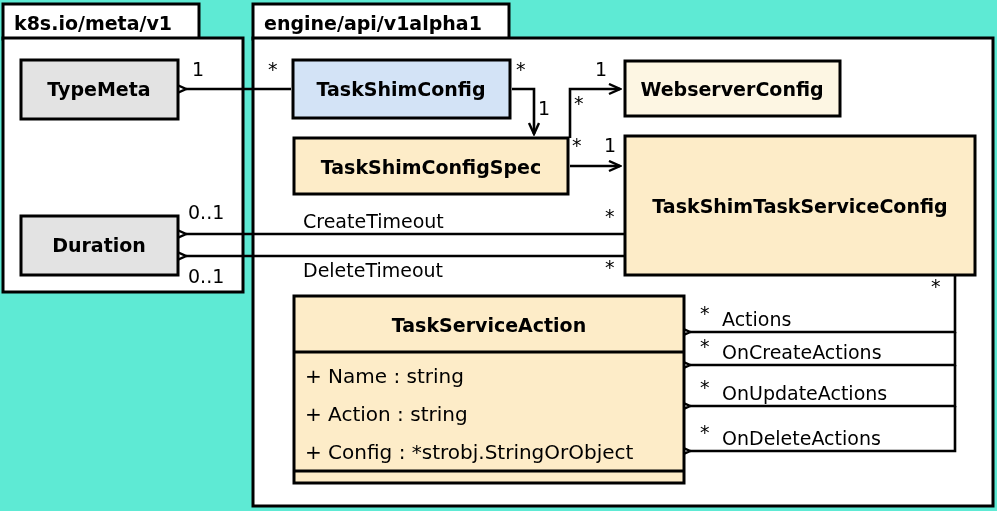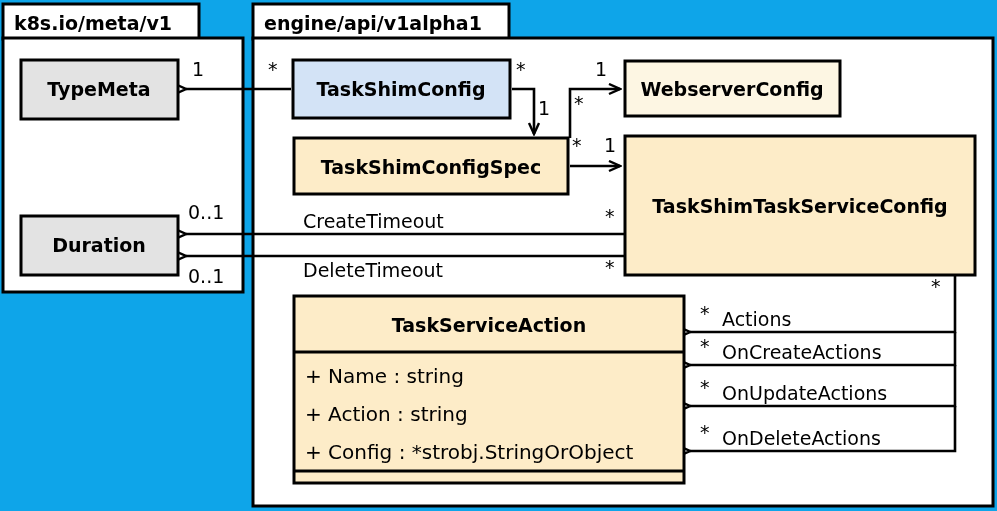--- a/index.html
+++ b/index.html
@@ -8,21 +8,21 @@
     padding: 0;
     background: #ffffff;
   }
   body {
     font-family: "DejaVu Sans", "Liberation Sans", sans-serif;
   }
   #diagram-root {
     position: relative;
     width: 997px;
     height: 511px;
-    background: #0ea5e9;
+    background: #5eead4;
     overflow: hidden;
   }
   #diagram-svg {
     position: absolute;
     left: 0;
     top: 0;
     width: 997px;
     height: 511px;
   }
   .pkg-label-text {

